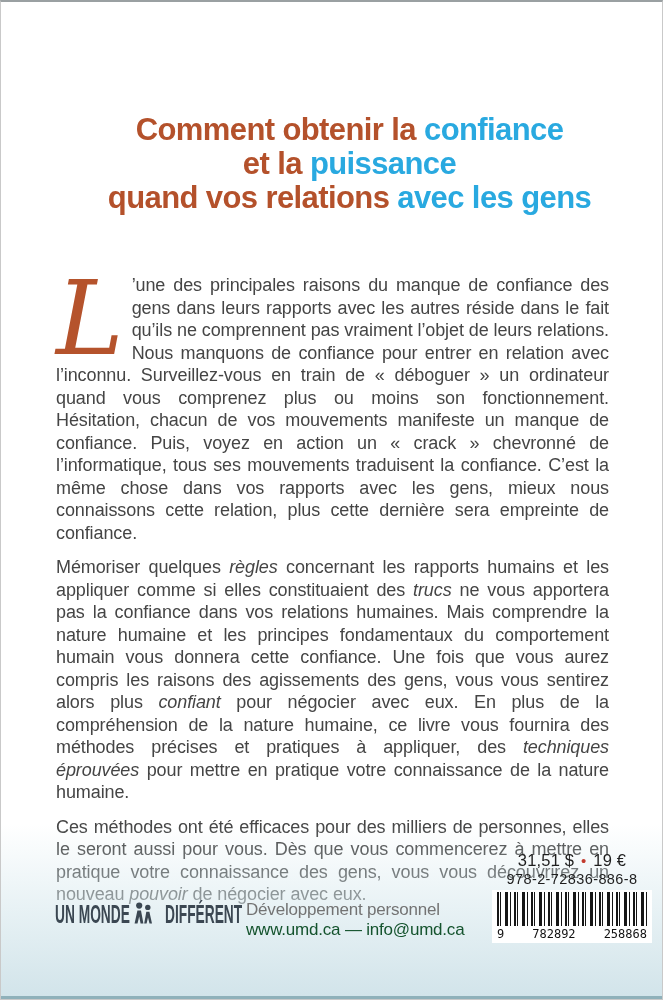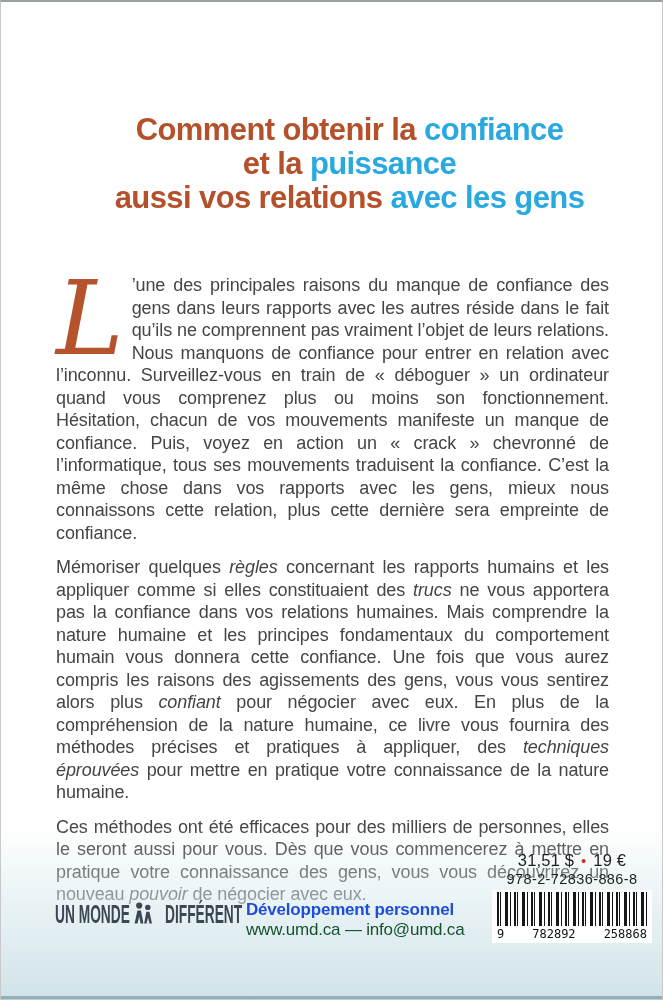--- a/index.html
+++ b/index.html
@@ -106,35 +106,35 @@
     transform-origin:left center;
   }
   .brand-box-left{width:70px;overflow:visible;}
   .brand-box-right{width:53px;overflow:visible;margin-left:10px;}
   .logo-people{margin-left:6px;flex:0 0 auto;}
   .category-block{
     position:absolute;top:899px;left:245px;
     line-height:1.05;
   }
   .category-label{
-    color:#1d4ed8;font-weight:bold;font-size:17px;letter-spacing:-0.2px;
+    color:#737373;font-weight:normal;font-size:17px;letter-spacing:-0.2px;
   }
   .contact-line{
     color:#14532d;font-size:17px;margin-top:2px;letter-spacing:-0.2px;
   }
 </style>
 </head>
 <body>
 
 <div class="page">
 
   <div class="title-block">
     <div><span class="t-orange">Comment obtenir la </span><span class="t-blue">confiance</span></div>
     <div><span class="t-orange">et la </span><span class="t-blue">puissance</span></div>
-    <div><span class="t-orange">aussi vos relations </span><span class="t-blue">avec les gens</span></div>
+    <div><span class="t-orange">quand vos relations </span><span class="t-blue">avec les gens</span></div>
   </div>
 
   <div class="body-text">
     <p><span class="dropcap">L</span><span>’une des principales raisons du manque de confiance des gens dans leurs rapports avec les autres réside dans le fait qu’ils ne comprennent pas vraiment l’objet de leurs relations. Nous manquons de confiance pour entrer en relation avec l’inconnu. Surveillez-vous en train de «&nbsp;déboguer&nbsp;» un ordinateur quand vous comprenez plus ou moins son fonctionnement. Hésitation, chacun de vos mouvements manifeste un manque de confiance. Puis, voyez en action un «&nbsp;crack&nbsp;» chevronné de l’informatique, tous ses mouvements traduisent la confiance. C’est la même chose dans vos rapports avec les gens, mieux nous connaissons cette relation, plus cette dernière sera empreinte de confiance.</span></p>
     <p><span>Mémoriser quelques </span><span class="it">règles</span><span> concernant les rapports humains et les appliquer comme si elles constituaient des </span><span class="it">trucs</span><span> ne vous apportera pas la confiance dans vos relations humaines. Mais comprendre la nature humaine et les principes fondamentaux du comportement humain vous donnera cette confiance. Une fois que vous aurez compris les raisons des agissements des gens, vous vous sentirez alors plus </span><span class="it">confiant</span><span> pour négocier avec eux. En plus de la compréhension de la nature humaine, ce livre vous fournira des méthodes précises et pratiques à appliquer, des </span><span class="it">techniques éprouvées</span><span> pour mettre en pratique votre connaissance de la nature humaine.</span></p>
     <p><span>Ces méthodes ont été efficaces pour des milliers de personnes, elles le seront aussi pour vous. Dès que vous commencerez à mettre en pratique votre connaissance des gens, vous vous découvrirez un nouveau </span><span class="it">pouvoir</span><span> de négocier avec eux.</span></p>
   </div>
 
   <div class="bottom-gradient"></div>
 

